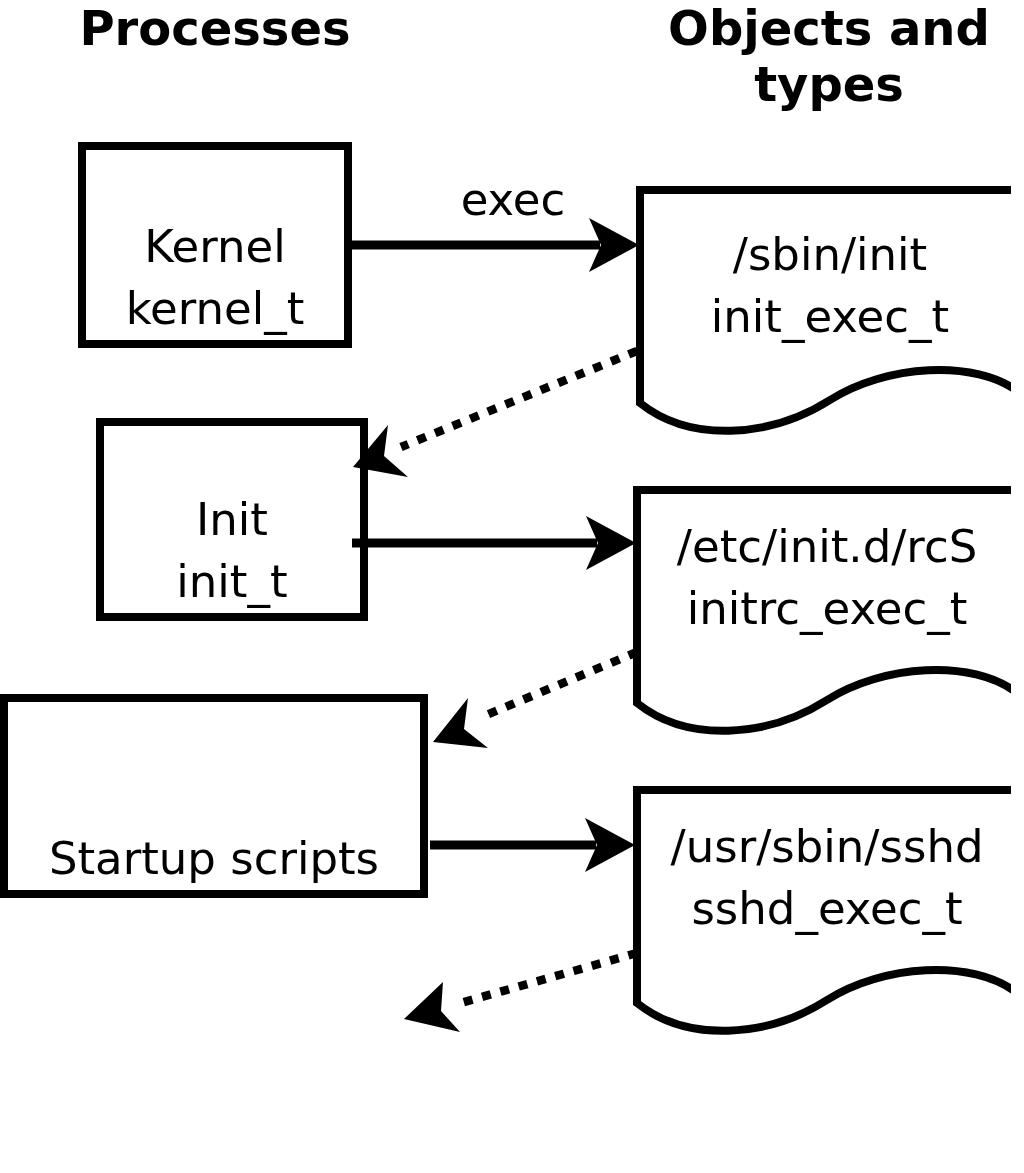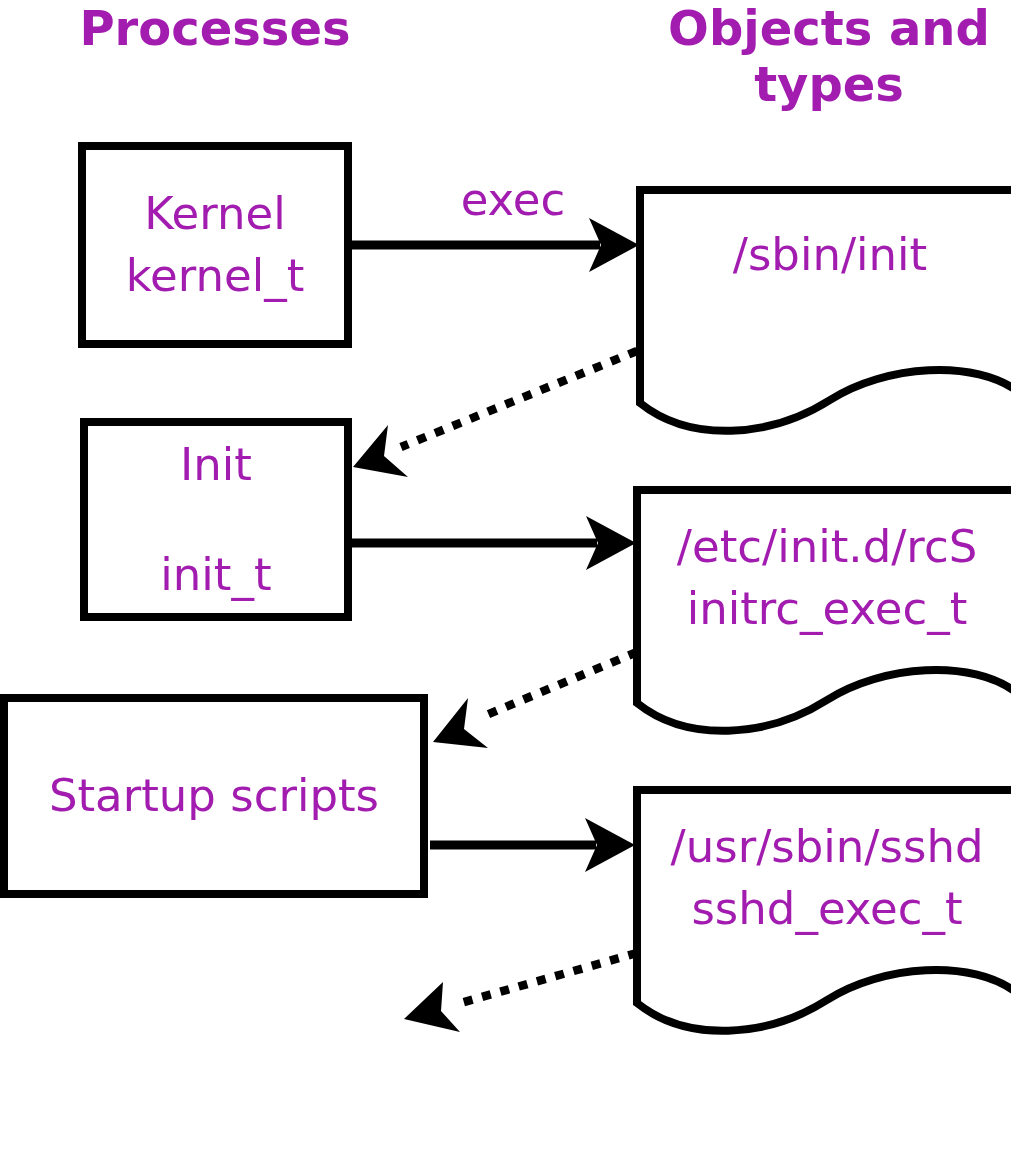--- a/index.html
+++ b/index.html
@@ -2,21 +2,21 @@
 <html><head>
 <meta charset="utf-8">
 <style>
   html,body{margin:0;padding:0;background:#ffffff;}
   .canvas{
     position:relative;
     width:1011px;
     height:1173px;
     background:#ffffff;
     font-family:"DejaVu Sans",sans-serif;
-    color:#a21caf;
+    color:#000000;
     overflow:hidden;
   }
   .heading{
     position:absolute;
     text-align:center;
     font-weight:bold;
     font-size:48px;
     line-height:56px;
     z-index:3;
     white-space:nowrap;
@@ -24,29 +24,29 @@
   .heading-left{left:10px;top:0;width:410px;}
   .heading-right{left:624px;top:0;width:410px;}
   .pbox{
     position:absolute;
     box-sizing:border-box;
     border:8px solid #000000;
     background:#ffffff;
     display:flex;
     flex-direction:column;
     align-items:center;
-    justify-content:center;
+    justify-content:flex-end;
     text-align:center;
     font-size:45px;
     line-height:62px;
     z-index:1;
     white-space:nowrap;
   }
   .pbox-kernel {left:78px; top:142px; width:274px; height:206px;}
-  .pbox-init   {left:80px; top:418px; width:272px; height:203px;gap:48px;}
+  .pbox-init   {left:96px; top:418px; width:272px; height:203px;}
   .pbox-initrc {left:0px;  top:694px; width:428px; height:204px;}
   .pbox-sshd   {left:27px; top:972px; width:375px; height:200px;}
   .dtext{
     position:absolute;
     width:380px;
     text-align:center;
     font-size:45px;
     line-height:62px;
     z-index:3;
     white-space:nowrap;
@@ -128,20 +128,21 @@
       <polygon class="head" points="433,742 468,698 464,729 488,748"></polygon>
     </g>
     <g>
       <line class="dots" x1="637" y1="953" x2="457" y2="1004"></line>
       <polygon class="head" points="404,1019 443,982 441,1011 460,1032"></polygon>
     </g>
   </svg>
 
   <div class="dtext dtext-1">
     <div>/sbin/init</div>
+    <div>init_exec_t</div>
   </div>
   <div class="dtext dtext-2">
     <div>/etc/init.d/rcS</div>
     <div>initrc_exec_t</div>
   </div>
   <div class="dtext dtext-3">
     <div>/usr/sbin/sshd</div>
     <div>sshd_exec_t</div>
   </div>
 

